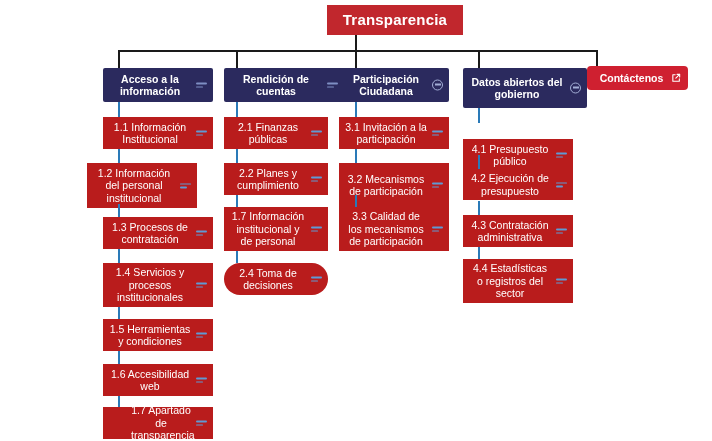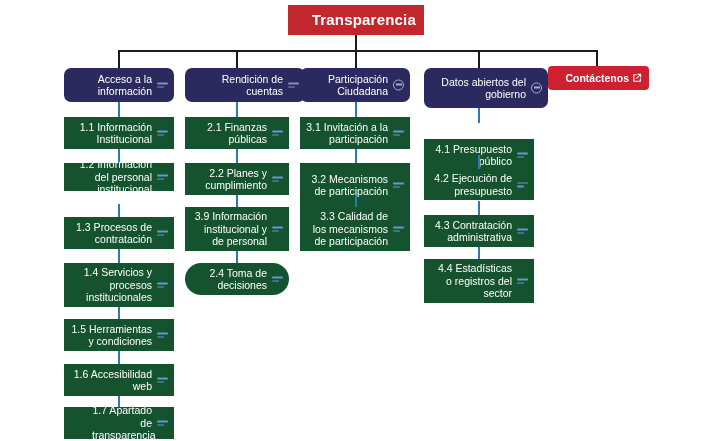--- a/index.html
+++ b/index.html
@@ -17,41 +17,42 @@
   .conn.root{background:#1a1a1a;}
 
   
   .node{
     position:absolute;
     box-sizing:border-box;
     display:flex;
     align-items:center;
     justify-content:center;
     color:#ffffff;
-    text-align:right;
+    text-align:center;
     line-height:1.18;
     padding:4px 22px 4px 6px;
+    margin-left:39px;
   }
   .node .lbl{display:block;width:100%;}
 
   .node.root{
     background:#c1272d;
     font-weight:bold;
     font-size:15px;
     padding:4px 8px;
     letter-spacing:.2px;
   }
   .node.head{
     background:#2b2a5e;
-    border-radius:7px;
-    font-weight:normal;
+    border-radius:2px;
+    font-weight:bold;
     font-size:10.5px;
   }
   .node.child{
-    background:#14532d;
+    background:#b91c1c;
     font-size:10.5px;
   }
   .node.contact{
     background:#cf2030;
     border-radius:4px;
     font-weight:bold;
     font-size:10.5px;
     padding:4px 20px 4px 8px;
   }
 
@@ -115,21 +116,21 @@
 
   <div class="node child" style="left:64px;top:117px;width:110px;height:32px;">
     <span class="lbl">1.1 Información Institucional</span>
     <span class="ico menu">
         <i></i>
         <i></i>
       </span>
   </div>
   <div class="conn" style="left:118px;top:149px;width:1.6px;height:14px;"></div>
 
-  <div class="node child" style="left:64px;top:163px;width:110px;height:28px;">
+  <div class="node child" style="left:48px;top:163px;width:110px;height:45px;">
     <span class="lbl">1.2 Información del personal institucional</span>
     <span class="ico menu">
         <i></i>
         <i></i>
       </span>
   </div>
   <div class="conn" style="left:118px;top:204px;width:1.6px;height:13px;"></div>
 
   <div class="node child" style="left:64px;top:217px;width:110px;height:32px;">
     <span class="lbl">1.3 Procesos de contratación</span>
@@ -196,21 +197,21 @@
   <div class="node child" style="left:185px;top:163px;width:104px;height:32px;">
     <span class="lbl">2.2 Planes y cumplimiento</span>
     <span class="ico menu">
         <i></i>
         <i></i>
       </span>
   </div>
   <div class="conn" style="left:236px;top:195px;width:1.6px;height:12px;"></div>
 
   <div class="node child" style="left:185px;top:207px;width:104px;height:44px;">
-    <span class="lbl">3.9 Información institucional y de personal</span>
+    <span class="lbl">1.7 Información institucional y de personal</span>
     <span class="ico menu">
         <i></i>
         <i></i>
       </span>
   </div>
   <div class="conn" style="left:236px;top:251px;width:1.6px;height:12px;"></div>
 
   <div class="node child" style="left:185px;top:263px;width:104px;height:32px;border-radius:16px;">
     <span class="lbl">2.4 Toma de decisiones</span>
     <span class="ico menu">

